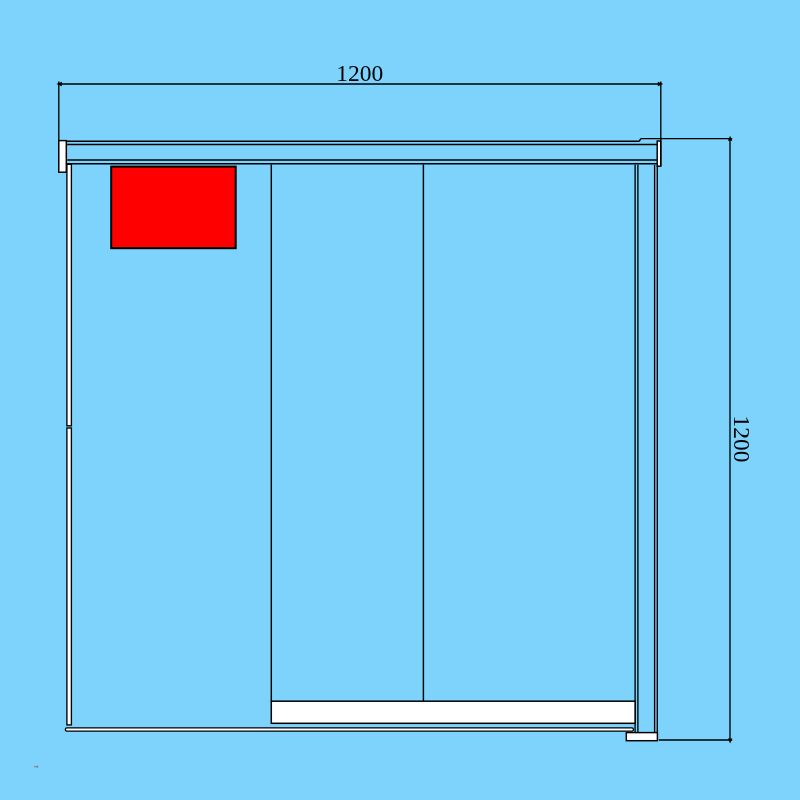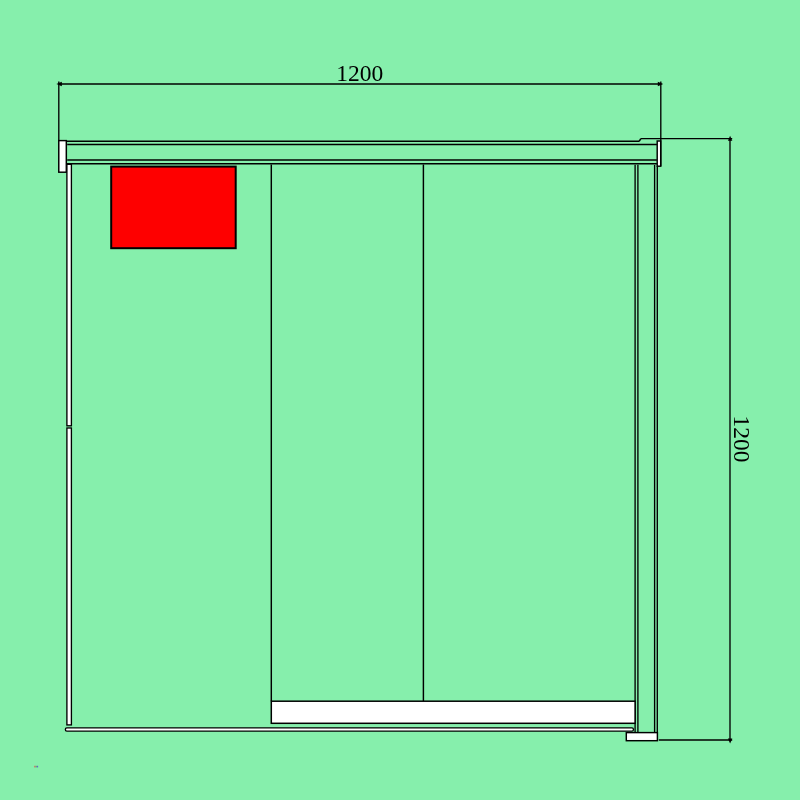--- a/index.html
+++ b/index.html
@@ -1,16 +1,16 @@
 <!DOCTYPE html>
 <html><head>
 <meta charset="utf-8">
 <style>
   html,body{margin:0;padding:0;background:#ffffff;}
-  .page{position:relative;width:800px;height:800px;background:#86efac;overflow:hidden;}
+  .page{position:relative;width:800px;height:800px;background:#7dd3fc;overflow:hidden;}
   svg{position:absolute;left:0;top:0;}
   text{font-family:"Liberation Serif", serif;fill:#000000;}
 </style>
 </head>
 <body>
 <div class="page">
 <svg width="800" height="800" viewBox="0 0 800 800" fill="none" stroke-linecap="butt">
 
 <g stroke="#000" stroke-width="1.35">
   <line x1="58.8" y1="84" x2="660.8" y2="84"></line>

